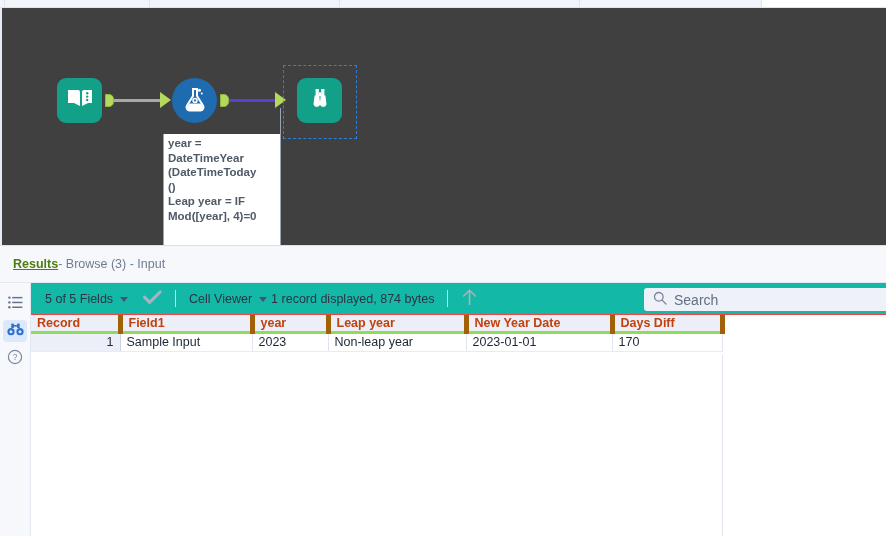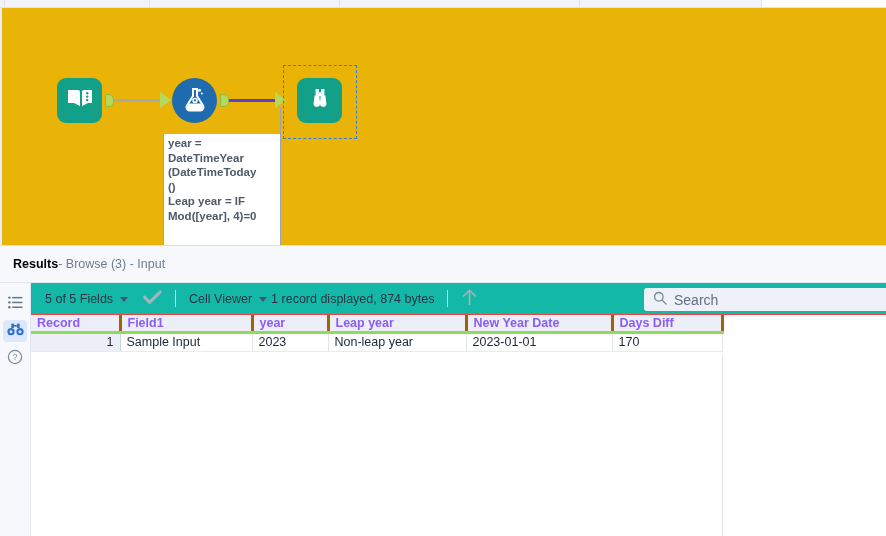--- a/index.html
+++ b/index.html
@@ -36,21 +36,21 @@
     flex: 1;
     height: 100%;
     background: #ffffff;
   }
 
   
   #canvas {
     position: absolute;
     left: 0; top: 8px;
     width: 886px; height: 237px;
-    background: #eab308;
+    background: #404040;
     border-left: 2px solid #e6ecf6;
     box-sizing: border-box;
     overflow: hidden;
   }
 
   .tool { position: absolute; }
 
   .tool-square {
     width: 45px; height: 45px;
     border-radius: 9px;
@@ -138,21 +138,21 @@
     left: 0; top: 0;
     width: 886px; height: 37px;
     background: #f6f8fc;
     border-bottom: 1px solid #e2e8f2;
     box-sizing: border-box;
     display: flex;
     align-items: center;
     padding-left: 13px;
     font-size: 12.5px;
   }
-  #results-header .rh-strong { font-weight: bold; color: #000000; }
+  #results-header .rh-strong { font-weight: bold; color: #4d7c0f; text-decoration: underline; }
   #results-header .rh-light { color: #6f7c90; }
 
   
   #icon-rail {
     position: absolute;
     left: 0; top: 37px;
     width: 31px; height: 254px;
     background: #f6f8fc;
     border-right: 1px solid #e2e8f2;
     box-sizing: border-box;
@@ -224,25 +224,25 @@
     box-sizing: border-box;
   }
   table.datagrid {
     border-collapse: collapse;
     table-layout: fixed;
     font-size: 12.5px;
   }
   table.datagrid th {
     background: #eceff7;
     font-weight: bold;
-    color: #8b5cf6;
+    color: #c2410c;
     text-align: left;
     height: 17px;
     padding: 0 0 0 6px;
-    border-right: 3px solid #a16207;
+    border-right: 5px solid #a16207;
     border-bottom: 3px solid #8fdb5c;
     box-sizing: border-box;
     overflow: hidden;
     white-space: nowrap;
   }
   table.datagrid th.num { text-align: left; }
   table.datagrid td {
     height: 19px;
     padding: 0 6px;
     border-right: 1px solid #dfe4ee;

